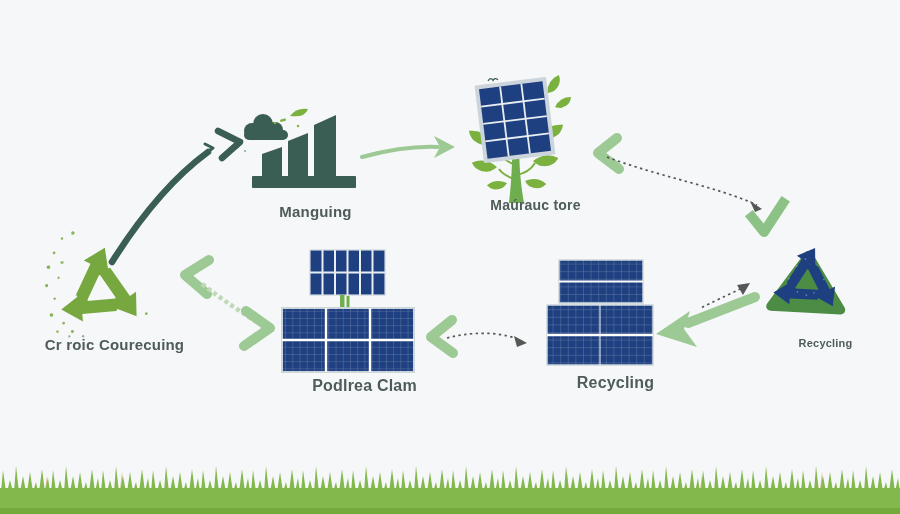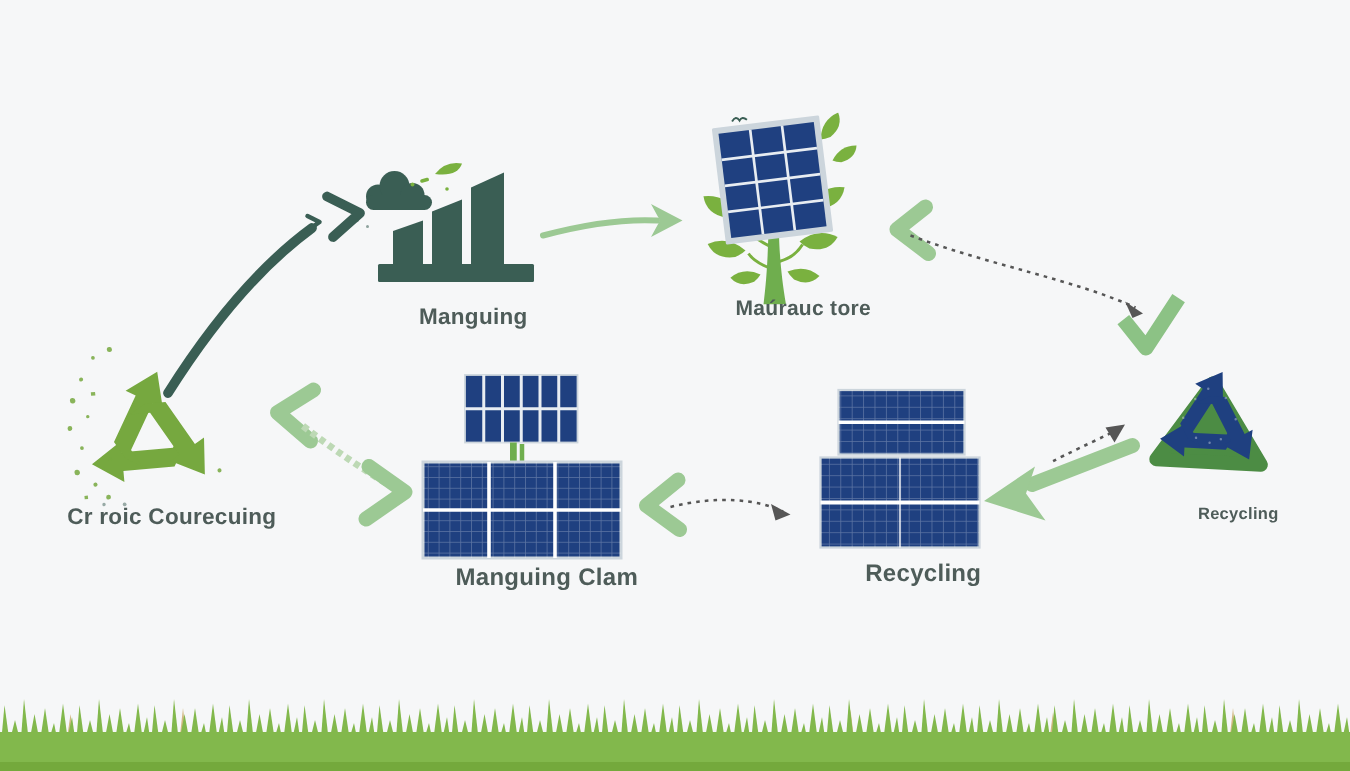--- a/index.html
+++ b/index.html
@@ -251,21 +251,21 @@
   <div class="label" style="left:100px;top:336px;font-size:15px">Cr roic Courecuing</div>
 
   <div class="label" style="left:301px;top:203px;font-size:15px">Manguing</div>
 
   <div class="label" style="left:521px;top:197px;font-size:14px">Maúrauc tore</div>
 
   <div class="label" style="left:811px;top:337px;font-size:11px">Recycling</div>
 
   <div class="label" style="left:601px;top:374px;font-size:16px">Recycling</div>
 
-  <div class="label" style="left:350px;top:377px;font-size:16px">Manguing Clam</div>
+  <div class="label" style="left:350px;top:377px;font-size:16px">Podlrea Clam</div>
 
   <svg class="abs" style="left:0;top:460px" width="900" height="54" viewBox="0 0 900 54" preserveAspectRatio="none">
     <defs>
       <pattern id="blades" width="50" height="32" patternUnits="userSpaceOnUse">
         <g class="f-grass">
           <polygon points="1,32 3,10 6,32"></polygon>
             <polygon points="7,32 10,20 13,32"></polygon>
           <polygon points="14,32 16,6 19,32"></polygon>
             <polygon points="20,32 23,16 26,32"></polygon>
           <polygon points="27,32 30,12 33,32"></polygon>

